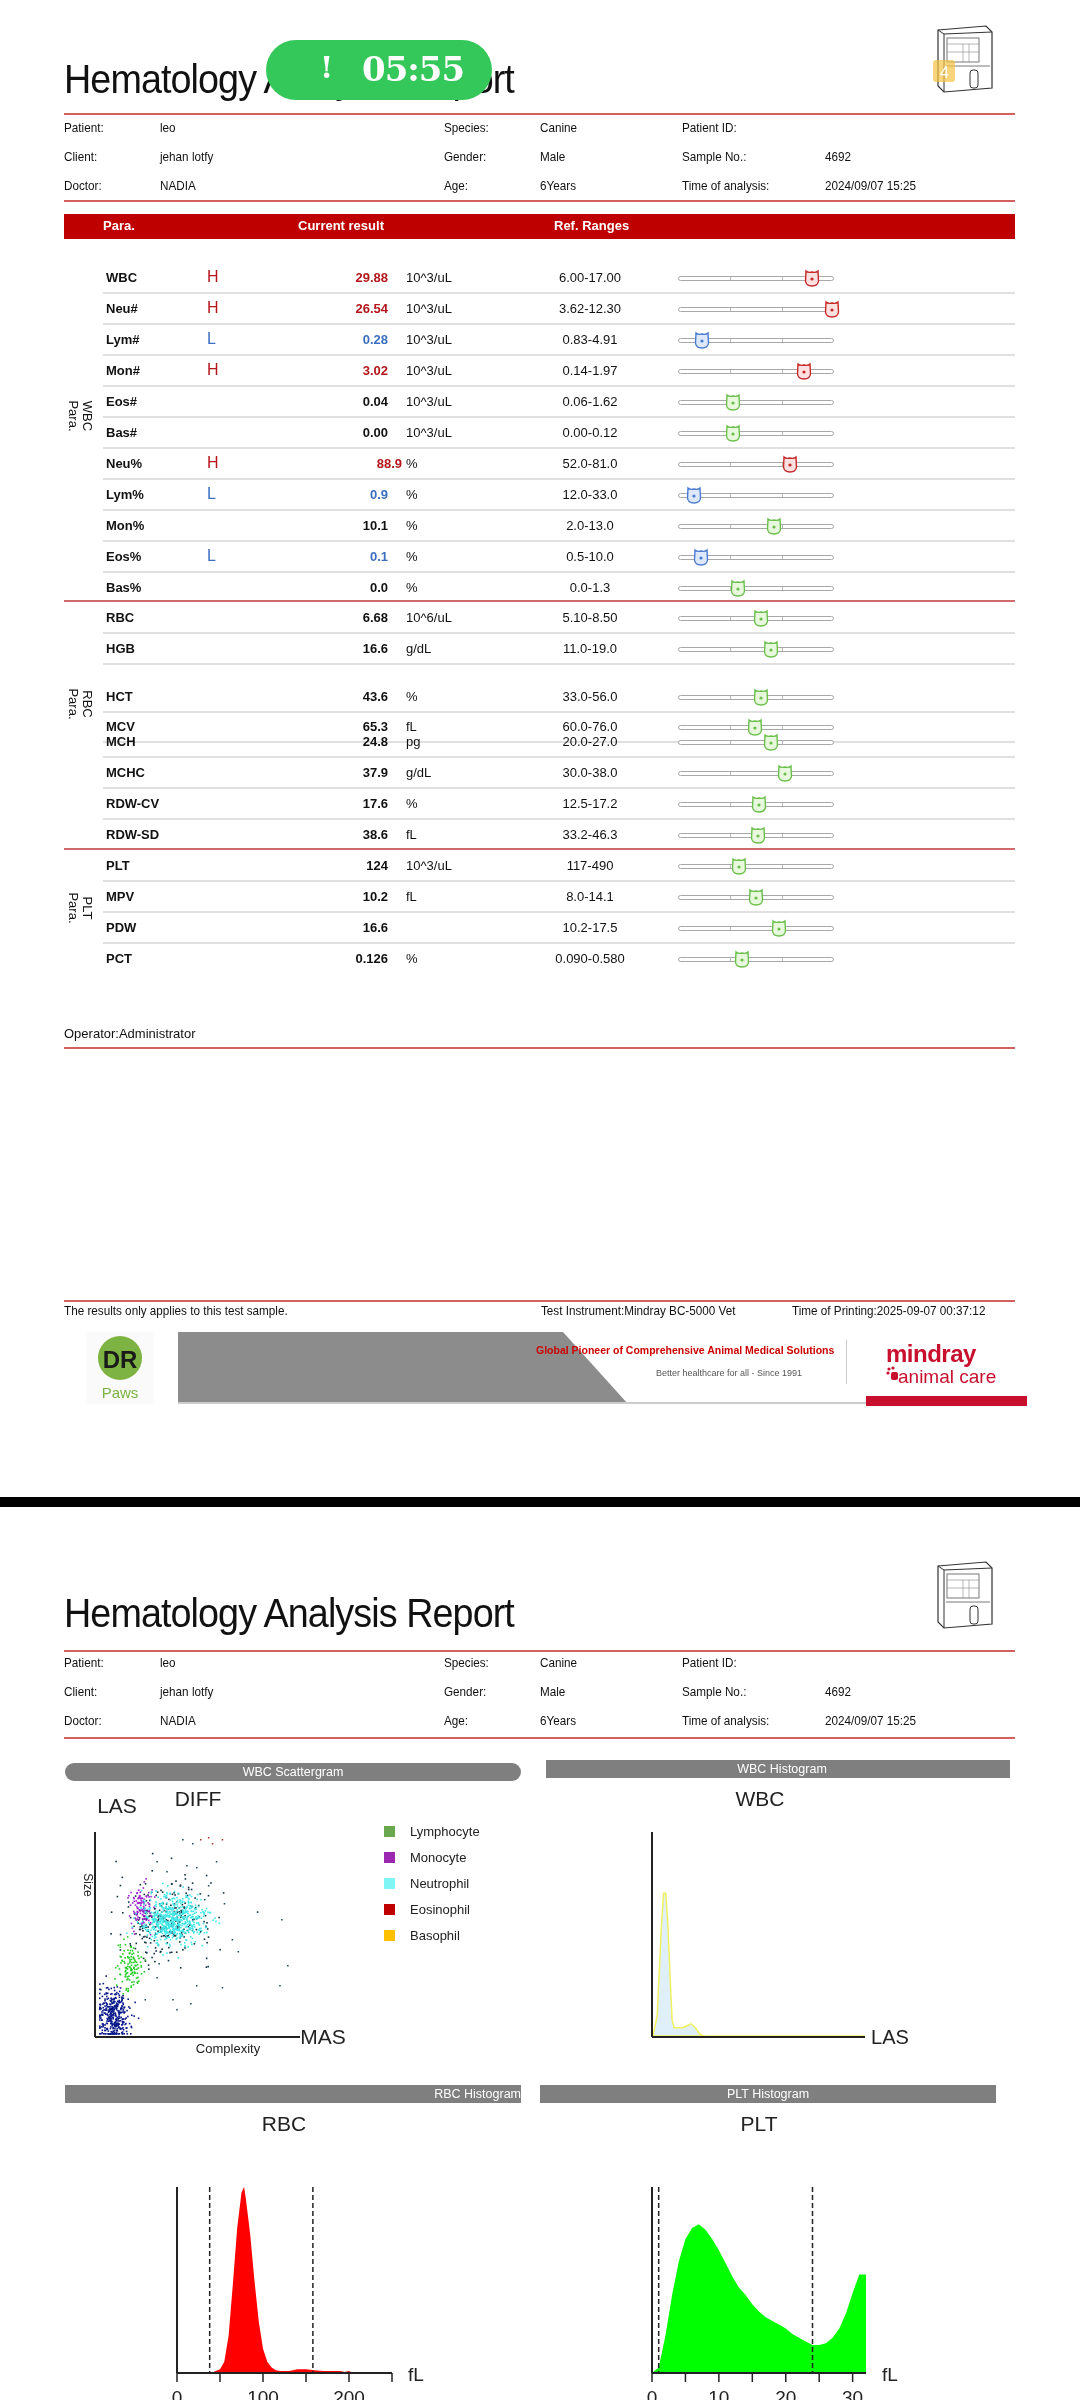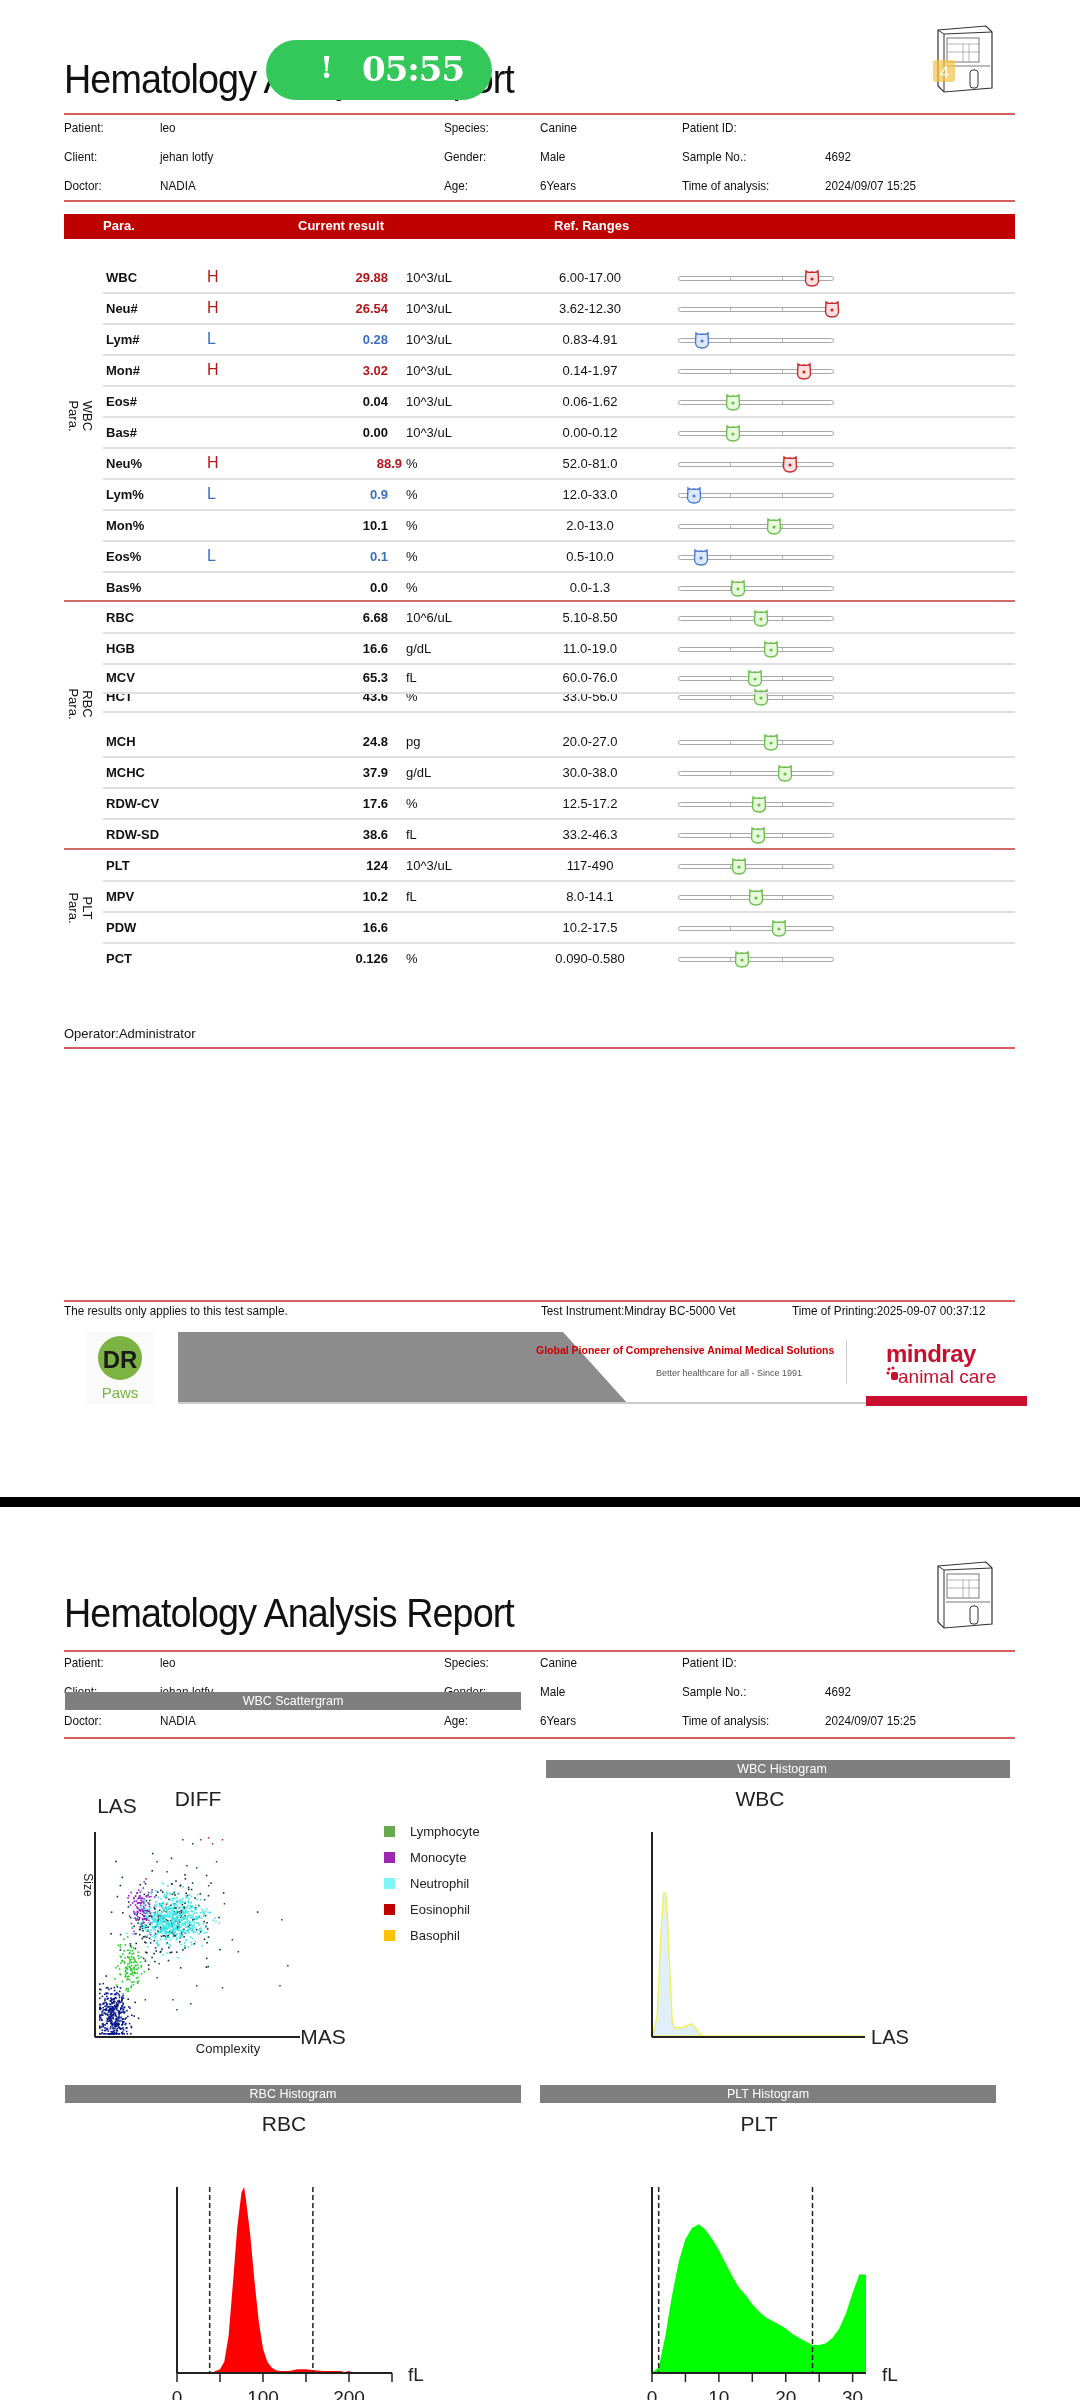--- a/index.html
+++ b/index.html
@@ -334,21 +334,21 @@
         <div class="track">
           <div class="tick" style="left:51px"></div>
           <div class="tick" style="left:103px"></div>
           <svg class="marker" style="left:81.6px" viewBox="0 0 16 18">
             <path d="M2 2 Q4 4 8 3 Q12 4 14 2 L14.5 12 Q14 17 8 17 Q2 17 1.5 12 Z" fill="#e8f8dc" stroke="#6abf4b" stroke-width="1.4"></path>
             <circle cx="8" cy="10" r="1.6" fill="#6abf4b"></circle>
           </svg>
         </div>
         <div class="sep"></div>
       </div>
-      <div class="row" style="top: 662px;">
+      <div class="row" style="top: 711px;">
         <span class="cell pname">MCV</span>
         <span class="cell flag "></span>
         <span class="cell val ">65.3</span>
         <span class="cell unit">fL</span>
         <span class="cell ref">60.0-76.0</span>
         <div class="track">
           <div class="tick" style="left:51px"></div>
           <div class="tick" style="left:103px"></div>
           <svg class="marker" style="left:75.5px" viewBox="0 0 16 18">
             <path d="M2 2 Q4 4 8 3 Q12 4 14 2 L14.5 12 Q14 17 8 17 Q2 17 1.5 12 Z" fill="#e8f8dc" stroke="#6abf4b" stroke-width="1.4"></path>
@@ -565,23 +565,23 @@
     <span class="info" style="left:540px; top:1713px;">6Years</span>
     <span class="info" style="left:682px; top:1655px;">Patient ID:</span>
     <span class="info" style="left:825px; top:1655px;"></span>
     <span class="info" style="left:682px; top:1684px;">Sample No.:</span>
     <span class="info" style="left:825px; top:1684px;">4692</span>
     <span class="info" style="left:682px; top:1713px;">Time of analysis:</span>
     <span class="info" style="left:825px; top:1713px;">2024/09/07 15:25</span>
   </div>
   <div class="redline thick" style="top:1737px;"></div>
 
-  <div class="panel-head" style="left:65px; top:1692px; width:456px;">WBC Scattergram</div>
+  <div class="panel-head" style="left:65px; top:1763px; width:456px;border-radius:9px;">WBC Scattergram</div>
   <div class="panel-head" style="left:546px; top:1760px; width:456px;padding-left:8px;">WBC Histogram</div>
-  <div class="panel-head" style="left:65px; top:2085px; width:456px;">RBC Histogram</div>
+  <div class="panel-head" style="left:65px; top:2085px; width:456px;text-align:right;">RBC Histogram</div>
   <div class="panel-head" style="left:540px; top:2085px; width:456px;">PLT Histogram</div>
 
   <svg class="abs" id="scatter" style="left:60px; top:1780px;" width="480" height="280">
     <text x="57" y="33" font-size="21" fill="#222" text-anchor="middle">LAS</text>
     <text x="138" y="26" font-size="21" fill="#222" text-anchor="middle">DIFF</text>
     <text x="24" y="105" font-size="12" fill="#222" text-anchor="middle" transform="rotate(90 24 105)">Size</text>
     <line x1="35" y1="52" x2="35" y2="257" stroke="#222" stroke-width="2"></line>
     <line x1="35" y1="257" x2="240" y2="257" stroke="#222" stroke-width="2"></line>
     <text x="263" y="264" font-size="21" fill="#222" text-anchor="middle">MAS</text>
     <text x="168" y="273" font-size="13" fill="#222" text-anchor="middle">Complexity</text>

